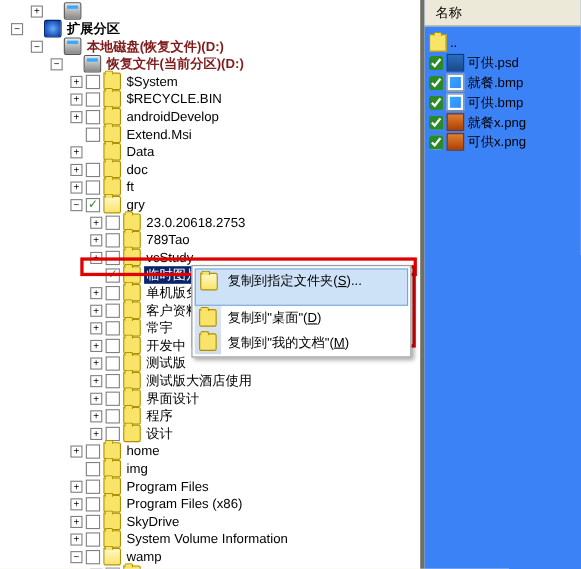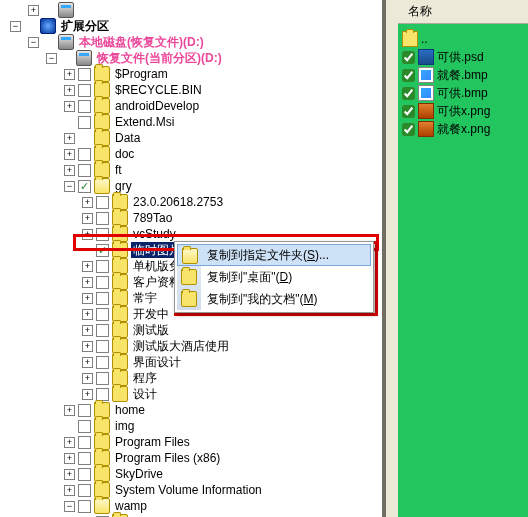--- a/index.html
+++ b/index.html
@@ -16,23 +16,22 @@
   .layout { display:flex; height:100%; }
   .left-panel {
     flex: 0 0 386px;
     background:#fff;
     border-right:4px solid #716f64;
     overflow:hidden;
     position:relative;
   }
   .right-panel {
     flex:1;
-    background:#22c55e;
+    background:#3b82f6;
     position:relative;
-    margin-left:12px;
   }
   .right-header {
     background:#ece9d8;
     border-bottom:1px solid #aca899;
     padding:3px 10px;
     font-size:12px;
     color:#000;
   }
   .file-list { padding:6px 4px; }
   .file-row { display:flex; align-items:center; height:18px; line-height:18px; }
@@ -64,21 +63,21 @@
   .node-icon { width:16px;height:16px;margin-right:3px;flex-shrink:0;display:inline-block;position:relative; }
   .disk-icon { background:linear-gradient(#e8e8e8,#888);border:1px solid #555;border-radius:2px; }
   .disk-icon::after{content:"";position:absolute;top:2px;left:2px;right:2px;height:3px;background:#3af;}
   .folder-icon { background:#f9e46a;border:1px solid #b09000;border-radius:0 2px 2px 2px; }
   .folder-icon::before{content:"";position:absolute;top:-3px;left:0;width:6px;height:3px;background:#f9e46a;border:1px solid #b09000;border-bottom:none;border-radius:2px 2px 0 0;}
   .folder-open-icon { background:linear-gradient(#fff8c8,#f9e46a);border:1px solid #b09000;border-radius:0 2px 2px 2px; }
   .folder-open-icon::before{content:"";position:absolute;top:-3px;left:0;width:6px;height:3px;background:#f9e46a;border:1px solid #b09000;border-bottom:none;border-radius:2px 2px 0 0;}
   .root-icon { background:radial-gradient(circle,#6af,#039);border:1px solid #027;border-radius:2px; }
   .label { color:#000; padding:0 2px; }
   .label.sel { background:#0a246a; color:#fff; }
-  .label.dev { color:#ec4899; font-weight:bold; }
+  .label.dev { color:#7f1d1d; font-weight:bold; }
   .label.black-bold { color:#000; font-weight:bold; }
 
   .context-menu {
     position:absolute;
     left:174px; top:241px;
     width:200px;
     background:#fff;
     border:1px solid #979797;
     box-shadow:2px 2px 4px rgba(0,0,0,0.35);
     padding:2px;
@@ -87,21 +86,21 @@
   .context-strip {
     position:absolute;left:2px;top:2px;bottom:2px;width:24px;
     background:linear-gradient(#e8f0f8,#d0dceb);
   }
   .cm-item {
     position:relative;
     height:22px;line-height:22px;
     padding-left:30px;
     cursor:pointer;
   }
-  .cm-item.hover { background:#cde2f7; border:1px solid #7aa7d7; height:22px; line-height:20px; padding-left:29px; }
+  .cm-item.hover { background:#cde2f7; border:1px solid #7aa7d7; height:34px; line-height:20px; padding-left:29px; }
   .cm-item .folder-icon, .cm-item .folder-open-icon { position:absolute; left:4px; top:3px; width:16px;height:16px; }
   .mnemonic { text-decoration:underline; }
 
   .highlight-box {
     position:absolute;
     border:3px solid #e00000;
     pointer-events:none;
     z-index:9;
   }
 </style>
@@ -136,21 +135,21 @@
           <span class="exp">−</span>
           <span class="nochk"></span>
           <span class="node-icon disk-icon"></span>
           <span class="label dev">恢复文件(当前分区)(D:)</span>
         </div>
         <div class="tree-row">
           <span class="indent" style="width: 62px;"></span>
           <span class="exp">+</span>
           <span class="chk"></span>
           <span class="node-icon folder-icon"></span>
-          <span class="label ">$Program</span>
+          <span class="label ">$System</span>
         </div>
         <div class="tree-row">
           <span class="indent" style="width: 62px;"></span>
           <span class="exp">+</span>
           <span class="chk"></span>
           <span class="node-icon folder-icon"></span>
           <span class="label ">$RECYCLE.BIN</span>
         </div>
         <div class="tree-row">
           <span class="indent" style="width: 62px;"></span>
@@ -361,26 +360,26 @@
           <span>就餐.bmp</span>
         </div>
         <div class="file-row">
           <input type="checkbox" checked="" style="">
           <span class="ficon bmp-icon"></span>
           <span>可供.bmp</span>
         </div>
         <div class="file-row">
           <input type="checkbox" checked="" style="">
           <span class="ficon png-icon"></span>
+          <span>就餐x.png</span>
+        </div>
+        <div class="file-row">
+          <input type="checkbox" checked="" style="">
+          <span class="ficon png-icon"></span>
           <span>可供x.png</span>
-        </div>
-        <div class="file-row">
-          <input type="checkbox" checked="" style="">
-          <span class="ficon png-icon"></span>
-          <span>就餐x.png</span>
         </div>
       </div>
   </div>
 </div>
 
 <div class="context-menu">
   <div class="context-strip"></div>
   <div id="cm-items">
       <div class="cm-item hover"><span class="node-icon folder-open-icon"></span>复制到指定文件夹(<span class="mnemonic">S</span>)...</div>
       <div class="cm-item"><span class="node-icon folder-icon"></span>复制到"桌面"(<span class="mnemonic">D</span>)</div>

